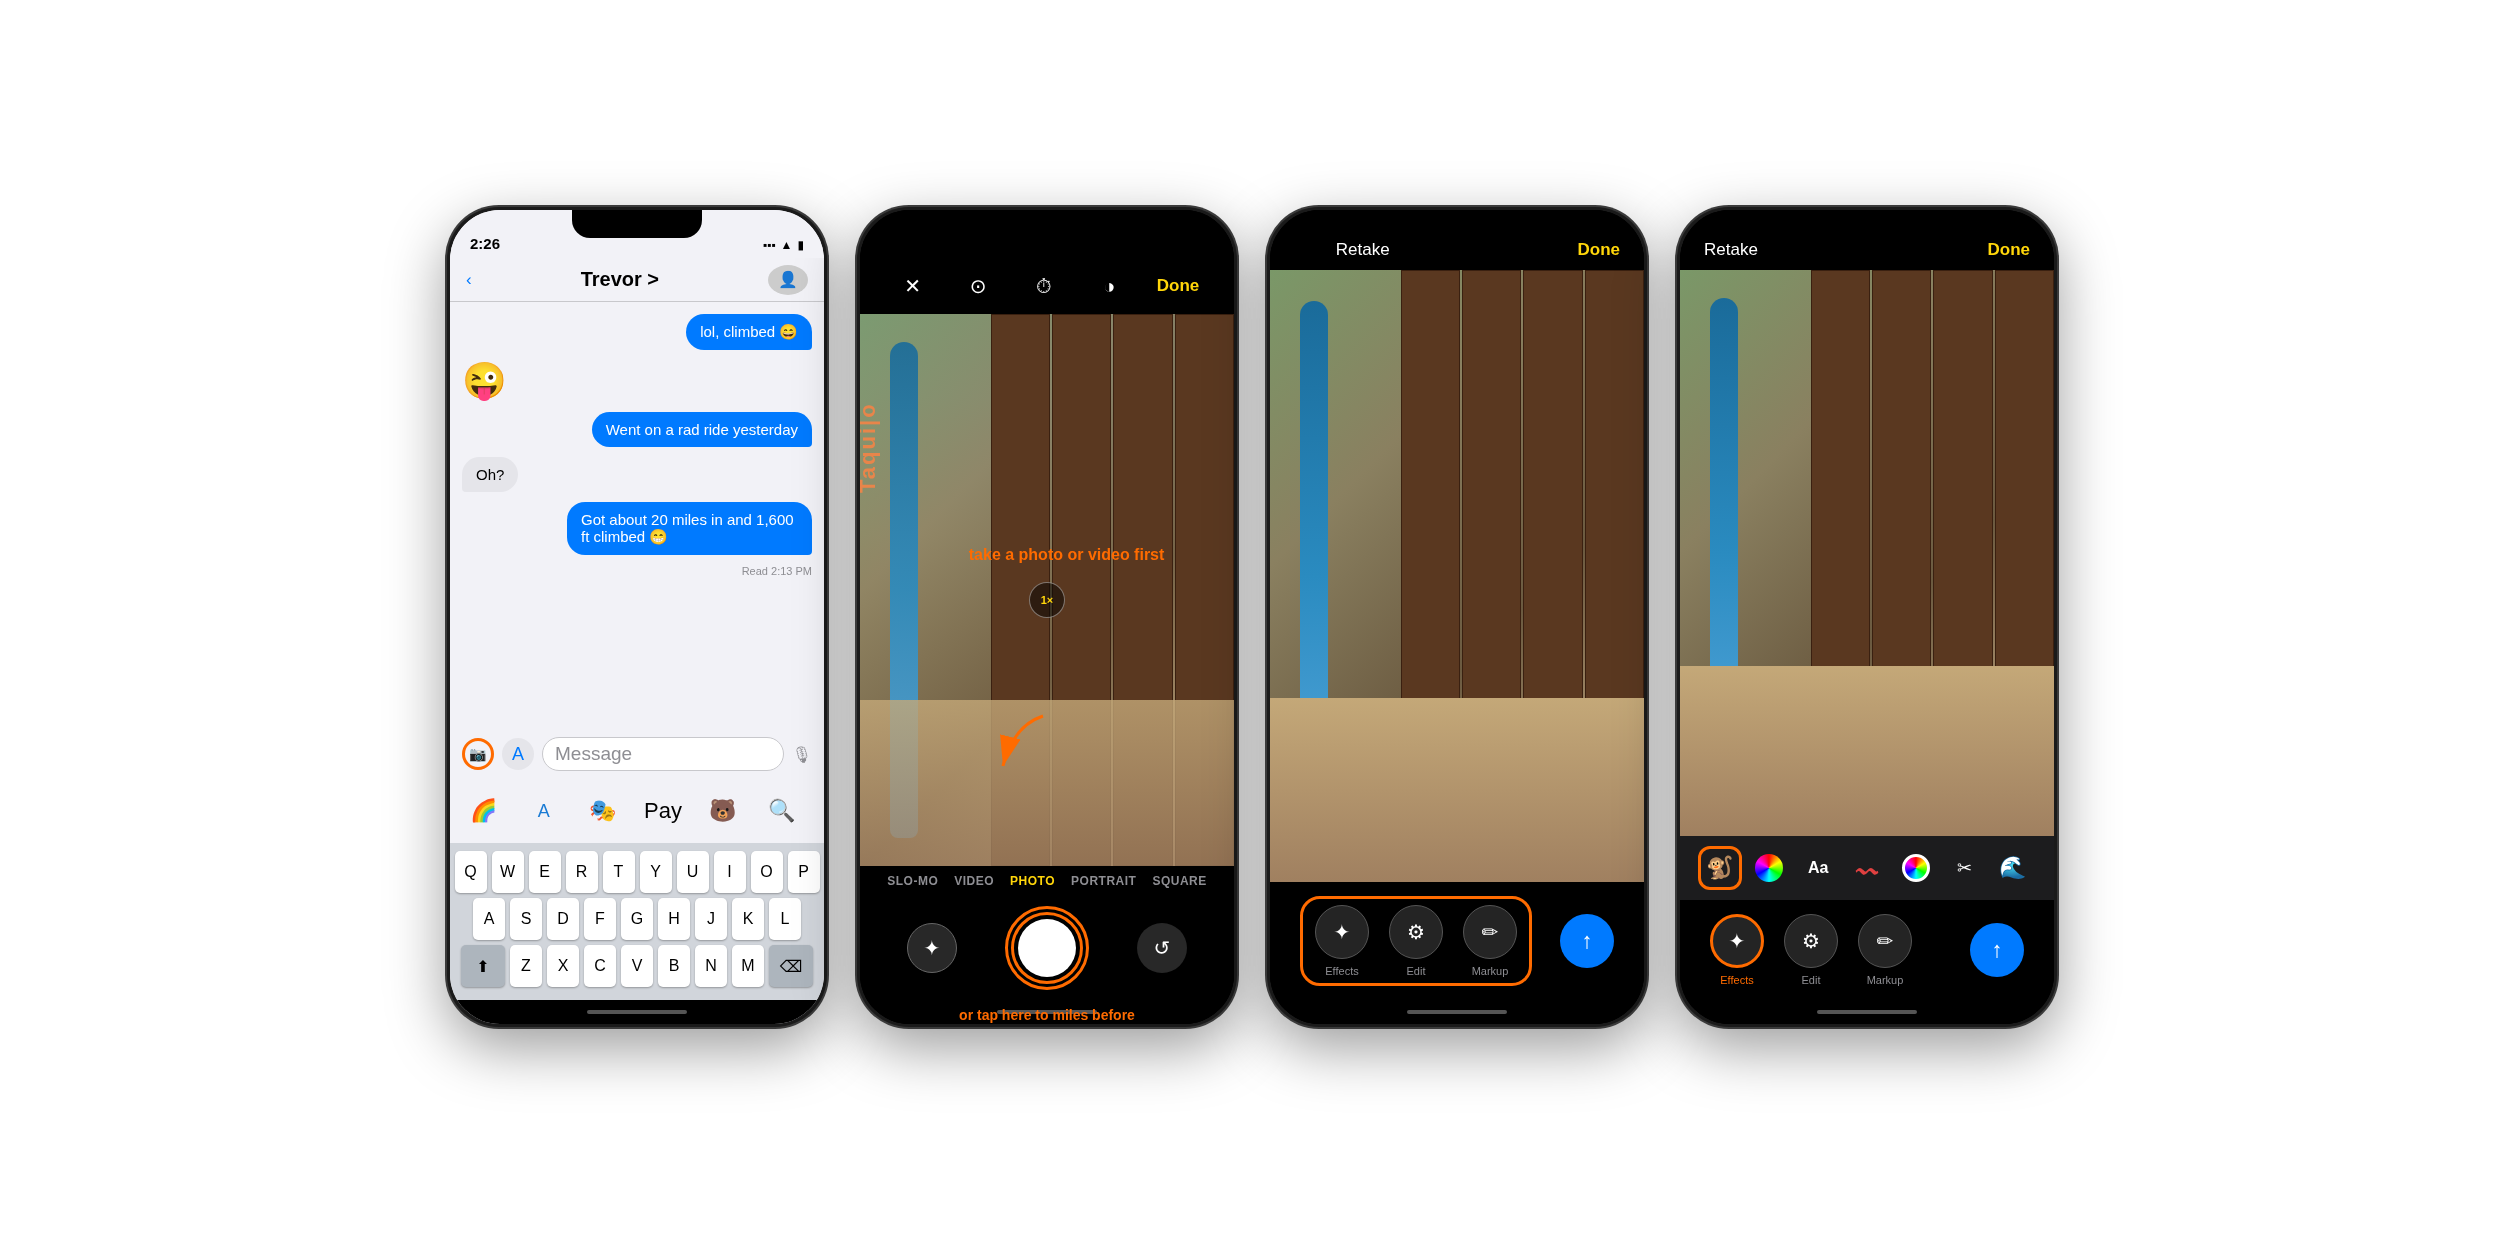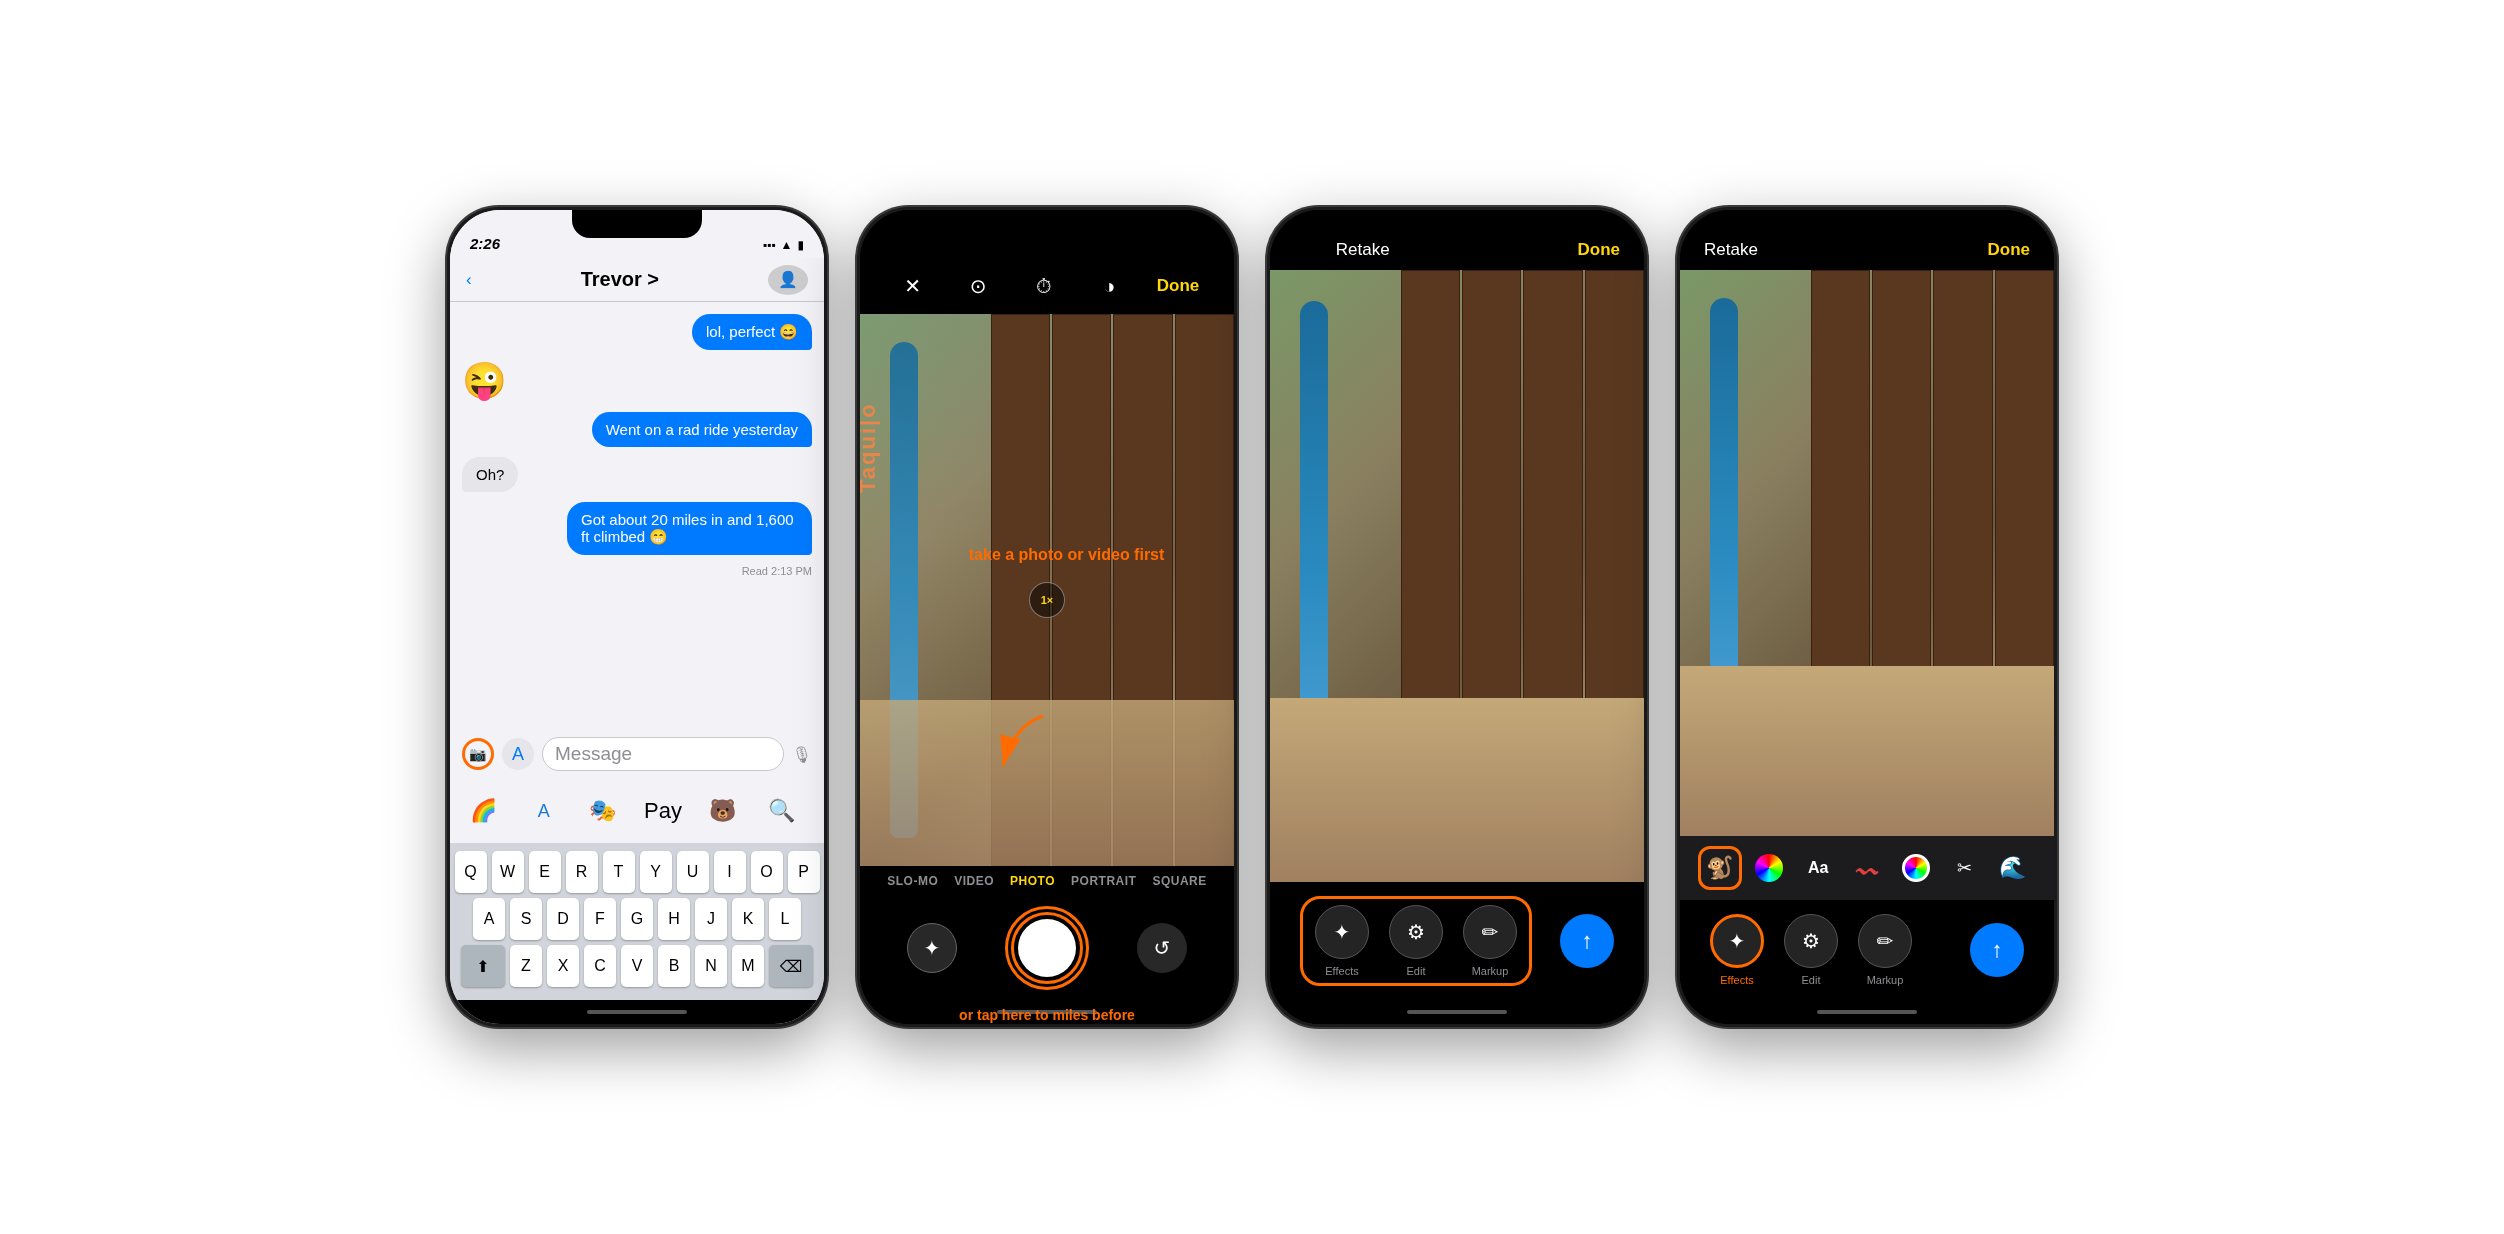--- a/index.html
+++ b/index.html
@@ -80,21 +80,20 @@
       align-items: flex-end;
       padding: 0 20px 6px;
       justify-content: space-between;
       position: relative;
       z-index: 10;
     }
     .status-time {
       font-size: 15px;
       font-weight: 600;
       color: #000;
-      font-style: italic;
     }
     .status-icons {
       display: flex;
       gap: 5px;
       align-items: center;
       font-size: 12px;
       color: #000;
     }
     .messages-nav {
       background: #f2f2f7;
@@ -554,21 +553,21 @@
             <div class="back-btn">
               <span>‹</span>
             </div>
             <div class="messages-contact">
               <span>Trevor &gt;</span>
             </div>
             <div style="width:40px; height:30px; border-radius:50%; background:#ccc; overflow:hidden; display:flex; align-items:center; justify-content:center; font-size:16px;">👤</div>
           </div>
 
           <div class="messages-body">
-            <div class="bubble-right">lol, perfect 😄</div>
+            <div class="bubble-right">lol, climbed 😄</div>
             <div class="emoji-msg">😜</div>
             <div class="bubble-right">Went on a rad ride yesterday</div>
             <div class="bubble-left">Oh?</div>
             <div class="bubble-right">Got about 20 miles in and 1,600 ft climbed 😁</div>
             <div class="read-receipt">Read 2:13 PM</div>
           </div>
 
           <div class="message-input-area">
             <div class="input-row">
               <div class="camera-btn selected-ring">

